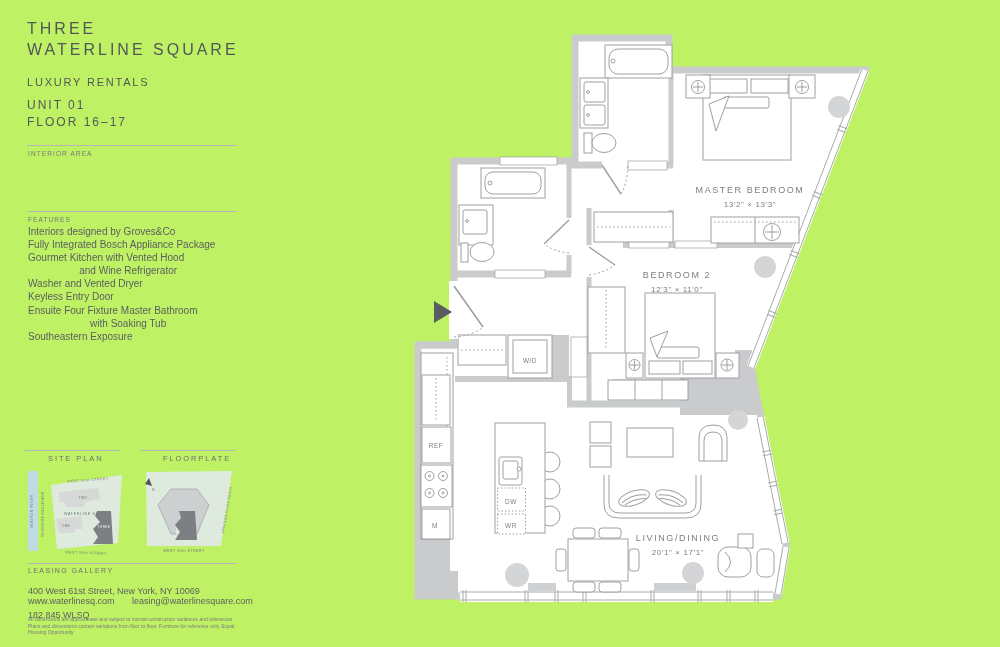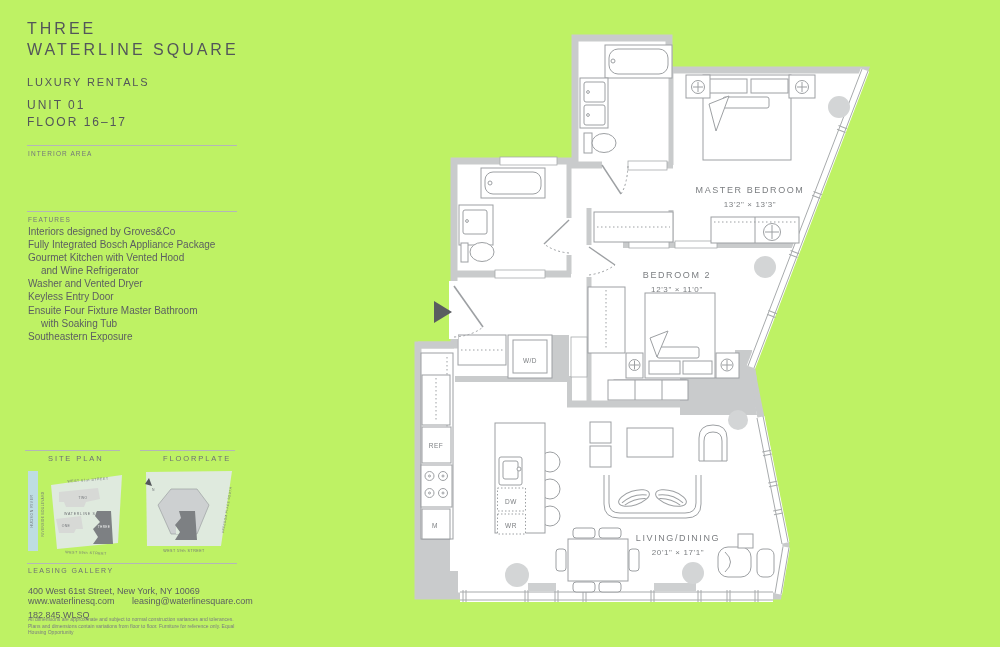--- a/index.html
+++ b/index.html
@@ -7,21 +7,21 @@
   .page { position:relative; width:1000px; height:647px; background:#bef264;
           font-family:"Liberation Sans", sans-serif; color:#55585c; overflow:hidden; }
   .abs { position:absolute; }
   .rule { position:absolute; height:1px; background:#b4b6b8; }
   .brand-main { font-size:16px; letter-spacing:3px; line-height:21px; color:#53565a; }
   .brand-sub  { font-size:11px; letter-spacing:1.8px; margin-top:16px; color:#53565a; }
   .unit-line  { font-size:12px; letter-spacing:2px; line-height:17px; color:#53565a; }
   .sec-head   { font-size:6.5px; letter-spacing:1.1px; color:#73767a; }
   .map-head   { font-size:7.5px; letter-spacing:1.9px; color:#6d7074;margin-left:23px; }
   .body-line  { font-size:10px; line-height:13.1px; color:#5b5e61; }
-  .indent     { padding-left:13px; }
+  .indent     { padding-left:13px;text-align:center; }
   .leasing-line { font-size:9px; line-height:11.8px; color:#5b5e61;margin-top:8px; }
   .leasing-head { font-size:7px; letter-spacing:1.4px; color:#6d7074; }
   .disclaimer { font-size:5px; line-height:6.6px; color:#7a7d80; width:218px; }
   svg text { font-family:"Liberation Sans", sans-serif; }
   .plan-room-label { font-size:9px; letter-spacing:1.6px; fill:#7b7e81; text-anchor:middle; }
   .plan-dim-label  { font-size:8px; letter-spacing:0.6px; fill:#7b7e81; text-anchor:middle; }
   .plan-small-label{ font-size:6.5px; letter-spacing:0.5px; fill:#7b7e81; text-anchor:middle; }
   .map-label { fill:#6f7276; }
 </style>
 </head>

